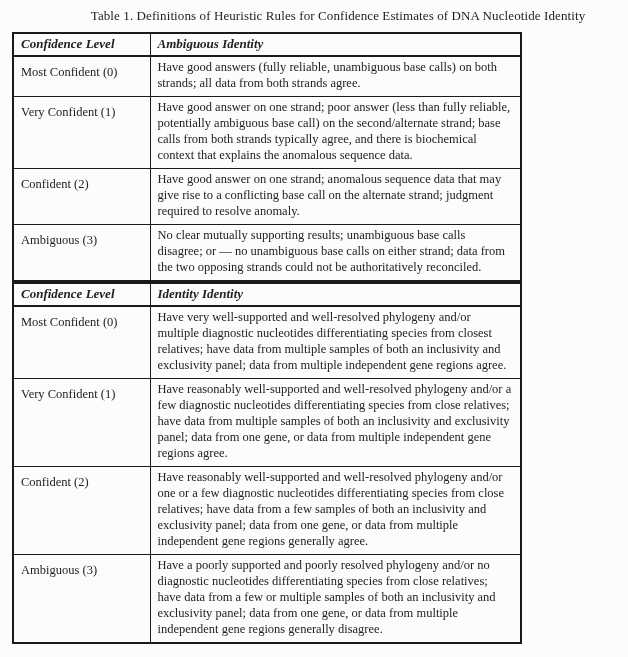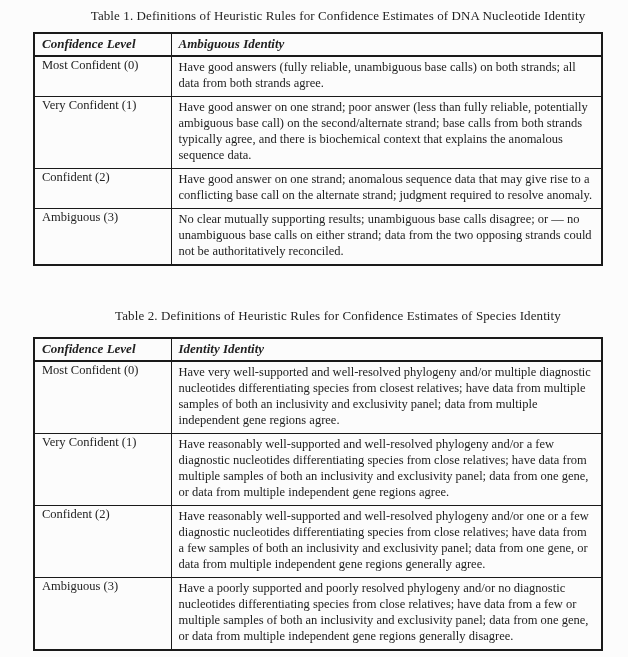--- a/index.html
+++ b/index.html
@@ -23,22 +23,22 @@
   }
   .caption-1 {
     padding-top: 8px;
     margin-bottom: 8px;
   }
   .caption-2 {
     margin-top: 42px;
     margin-bottom: 13px;
   }
   table.rules {
-    width: 570px;
-    margin-left: 33px;
+    width: 510px;
+    margin-left: 12px;
     border-collapse: collapse;
     table-layout: fixed;
     border: 2px solid #1a1a1a;
     background: #fcfcfc;
   }
   table.rules th,
   table.rules td {
     border: 1px solid #1a1a1a;
     font-size: 12.5px;
     line-height: 16px;
@@ -50,21 +50,21 @@
     font-weight: bold;
     font-style: italic;
     border-bottom: 2px solid #1a1a1a;
     padding: 2px 7px 3px 7px;
     font-size: 13px;
   }
   table.rules .col-level {
     width: 137px;
   }
   table.rules td.level-cell {
-    padding-top: 0;
+    padding-top: 7px;
   }
 </style>
 </head>
 <body>
 
 <div>
 
   <div class="caption caption-1">Table 1. Definitions of Heuristic Rules for Confidence Estimates of DNA Nucleotide Identity</div>
 
   <table class="rules">
@@ -91,21 +91,20 @@
         <td class="level-cell">Confident (2)</td>
         <td class="def-cell">Have good answer on one strand; anomalous sequence data that may give rise to a conflicting base call on the alternate strand; judgment required to resolve anomaly.</td>
       </tr>
       <tr>
         <td class="level-cell">Ambiguous (3)</td>
         <td class="def-cell">No clear mutually supporting results; unambiguous base calls disagree; or — no unambiguous base calls on either strand; data from the two opposing strands could not be authoritatively reconciled.</td>
       </tr>
     </tbody>
   </table>
 
-  <div class="caption caption-2">Table 2. Definitions of Heuristic Rules for Confidence Estimates of Species Identity</div>
 
   <table class="rules">
     <colgroup>
       <col class="col-level">
       <col>
     </colgroup>
     <thead>
       <tr>
         <th>Confidence Level</th>
         <th>Identity Identity</th>

